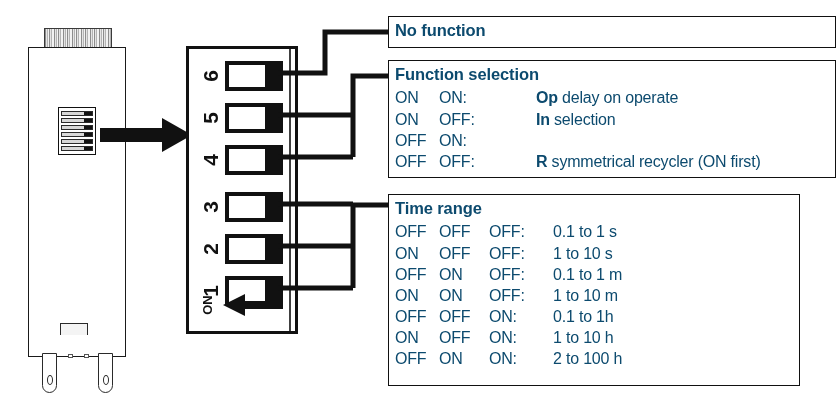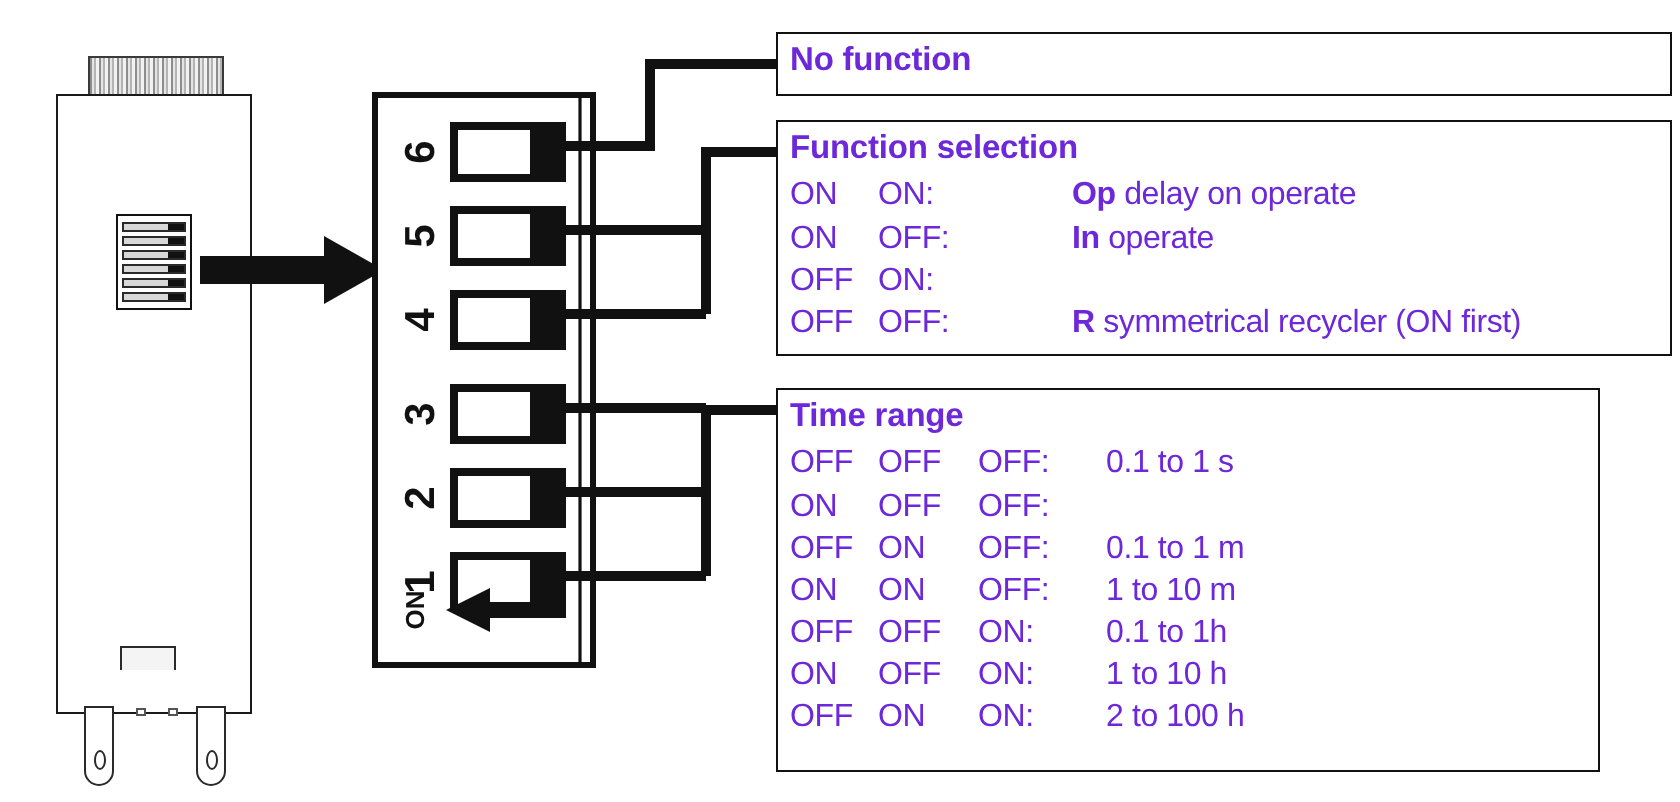--- a/index.html
+++ b/index.html
@@ -90,21 +90,21 @@
     transform: rotate(-90deg);
   }
   #dip-arrow { position: absolute; left: 32px; top: 244px; width: 62px; height: 24px; }
 
   
   #wires { position: absolute; left: 0; top: 0; width: 840px; height: 401px; pointer-events: none; }
 
   
   .info-box {
     position: absolute; border: 1.6px solid #111; background: #fff; box-sizing: border-box;
-    color: #6d28d9;
+    color: #0c4a6e;
   }
   .box-title {
     font-size: 16.5px; font-weight: bold; line-height: 1.18; letter-spacing: -0.1px;
   }
   #box-no-function { left: 388px; top: 16px; width: 448px; height: 32px; padding: 4px 6px; }
   #box-function    { left: 388px; top: 60px; width: 448px; height: 118px; padding: 4px 6px; }
   #box-timerange   { left: 388px; top: 194px; width: 412px; height: 192px; padding: 4px 6px; }
 
   .row-list { margin-top: 3px; }
   .cfg-row {
@@ -258,21 +258,21 @@
 
       <div class="cfg-row">
         <span class="c-a">ON</span>
         <span class="c-b">ON:</span>
         <span class="c-val"><b>Op</b><span> delay on operate</span></span>
       </div>
 
       <div class="cfg-row">
         <span class="c-a">ON</span>
         <span class="c-b">OFF:</span>
-        <span class="c-val"><b>In</b><span> operate</span></span>
+        <span class="c-val"><b>In</b><span> selection</span></span>
       </div>
 
       <div class="cfg-row">
         <span class="c-a">OFF</span>
         <span class="c-b">ON:</span>
       </div>
 
       <div class="cfg-row">
         <span class="c-a">OFF</span>
         <span class="c-b">OFF:</span>
@@ -290,20 +290,21 @@
         <span class="c-a">OFF</span>
         <span class="c-b2">OFF</span>
         <span class="c-c">OFF:</span>
         <span class="c-val tr-val">0.1 to 1 s</span>
       </div>
 
       <div class="cfg-row">
         <span class="c-a">ON</span>
         <span class="c-b2">OFF</span>
         <span class="c-c">OFF:</span>
+        <span class="c-val tr-val">1 to 10 s</span>
       </div>
 
       <div class="cfg-row">
         <span class="c-a">OFF</span>
         <span class="c-b2">ON</span>
         <span class="c-c">OFF:</span>
         <span class="c-val tr-val">0.1 to 1 m</span>
       </div>
 
       <div class="cfg-row">

